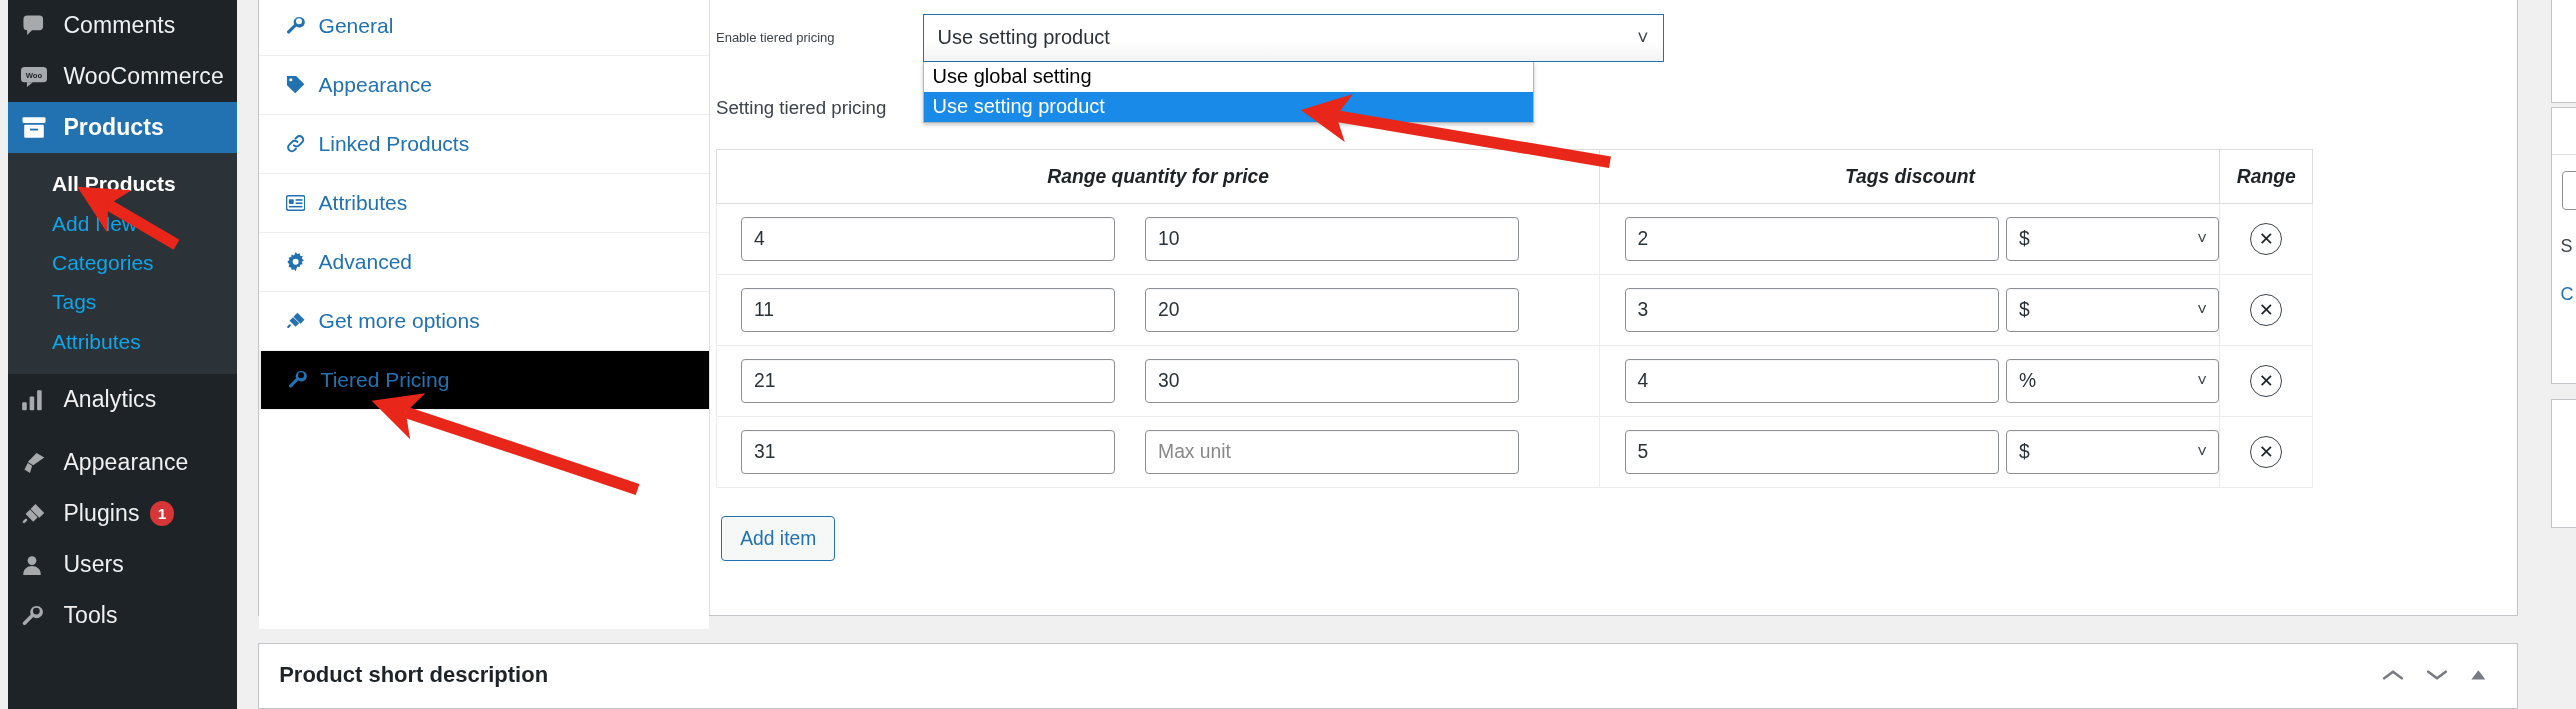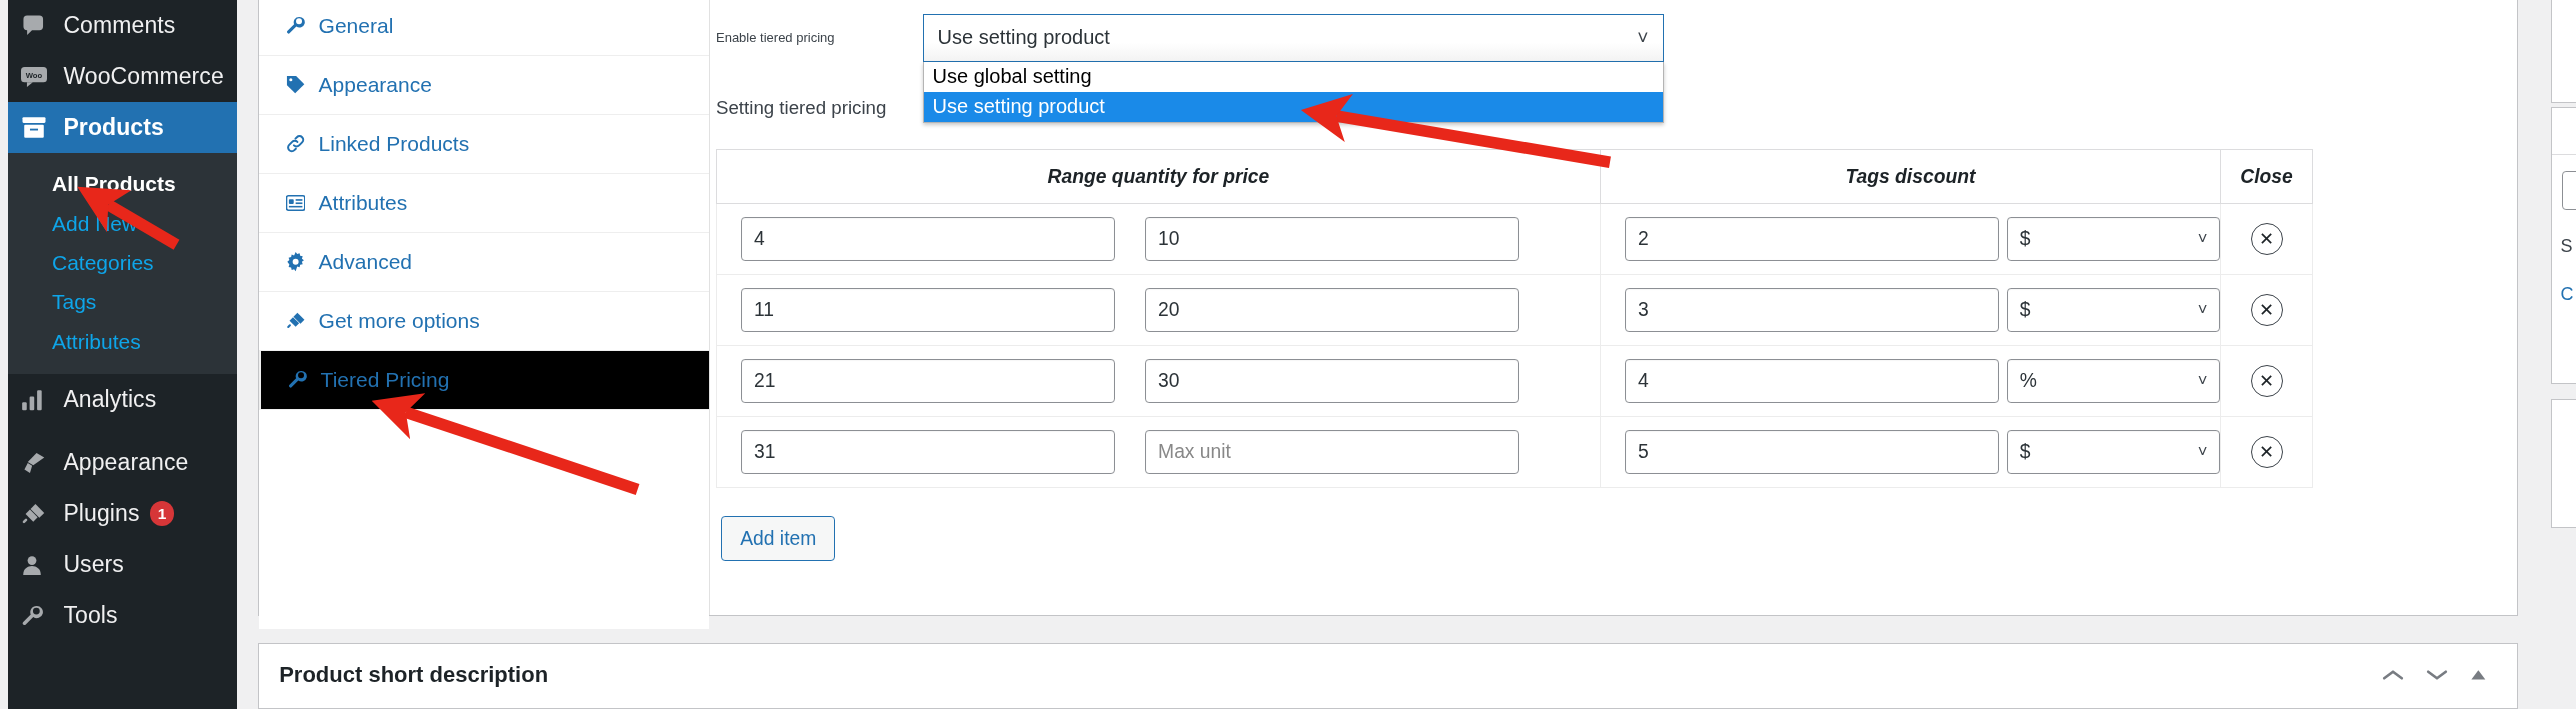--- a/index.html
+++ b/index.html
@@ -177,21 +177,21 @@
     align-items: center;
     justify-content: space-between;
     padding: 0 14px 0 14px;
     font-size: 20px;
     color: #2c3338;
   }
   .select-caret { font-size: 19.3px; color:#3c434a; }
   .select-listbox {
     position: absolute;
     left: 0; top: 48px;
-    width: 741px;
+    width: 611px;
     background: #fff;
     border: 0.6px solid #b4b4b4;
     border-top: none;
     box-shadow: 0 1.9px 3.9px rgba(0,0,0,.22);
     z-index: 50;
   }
   .select-option {
     height: 30px;
     display: flex;
     align-items: center;
@@ -564,21 +564,21 @@
         </div>
 
         <div class="section-label">Setting tiered pricing</div>
 
         <div class="tier-table-wrap">
           <table class="tier-table">
             <thead>
               <tr>
                 <th class="col-range">Range quantity for price</th>
                 <th class="col-discount">Tags discount</th>
-                <th class="col-close">Close</th>
+                <th class="col-close">Range</th>
               </tr>
             </thead>
             <tbody>
 
               <tr>
                 <td>
                   <div class="cellflex">
                     <input class="tinput qty" type="text" value="4" style="">
                     <input class="tinput qty" type="text" value="10" style="">
                   </div>

